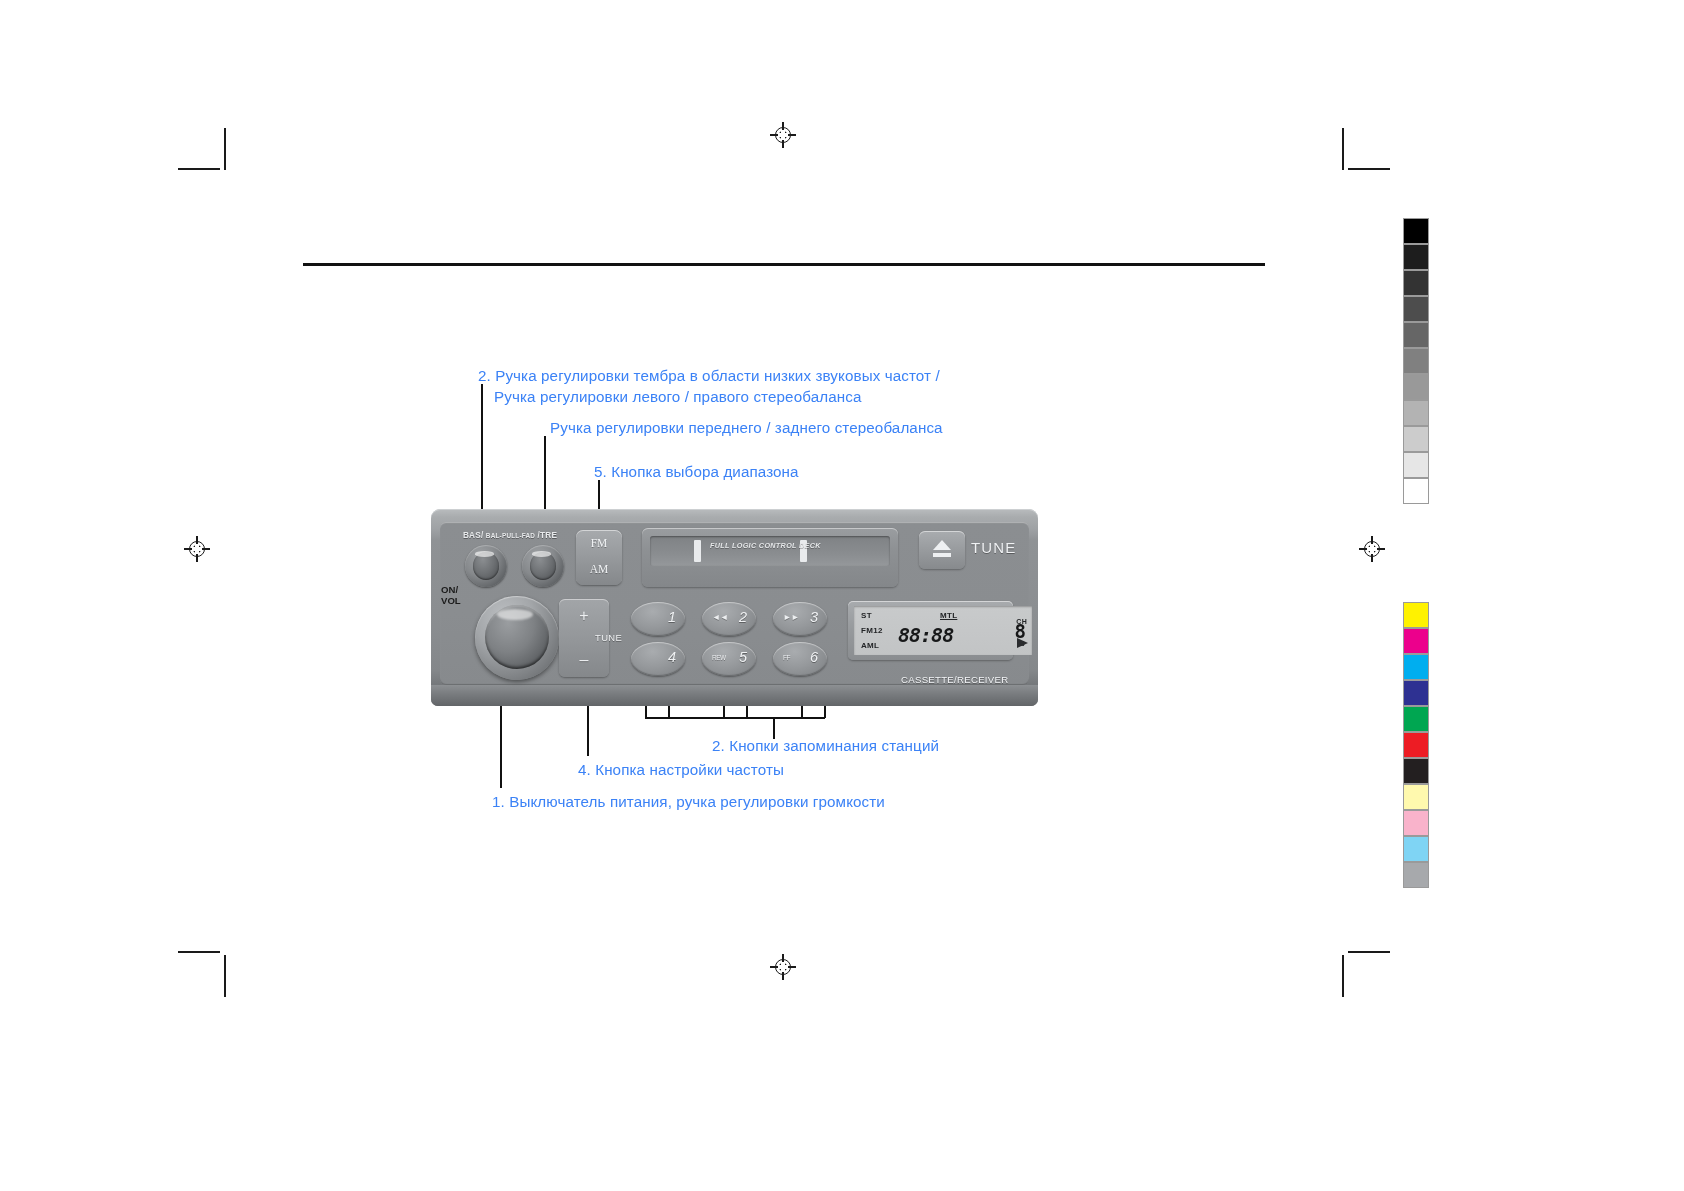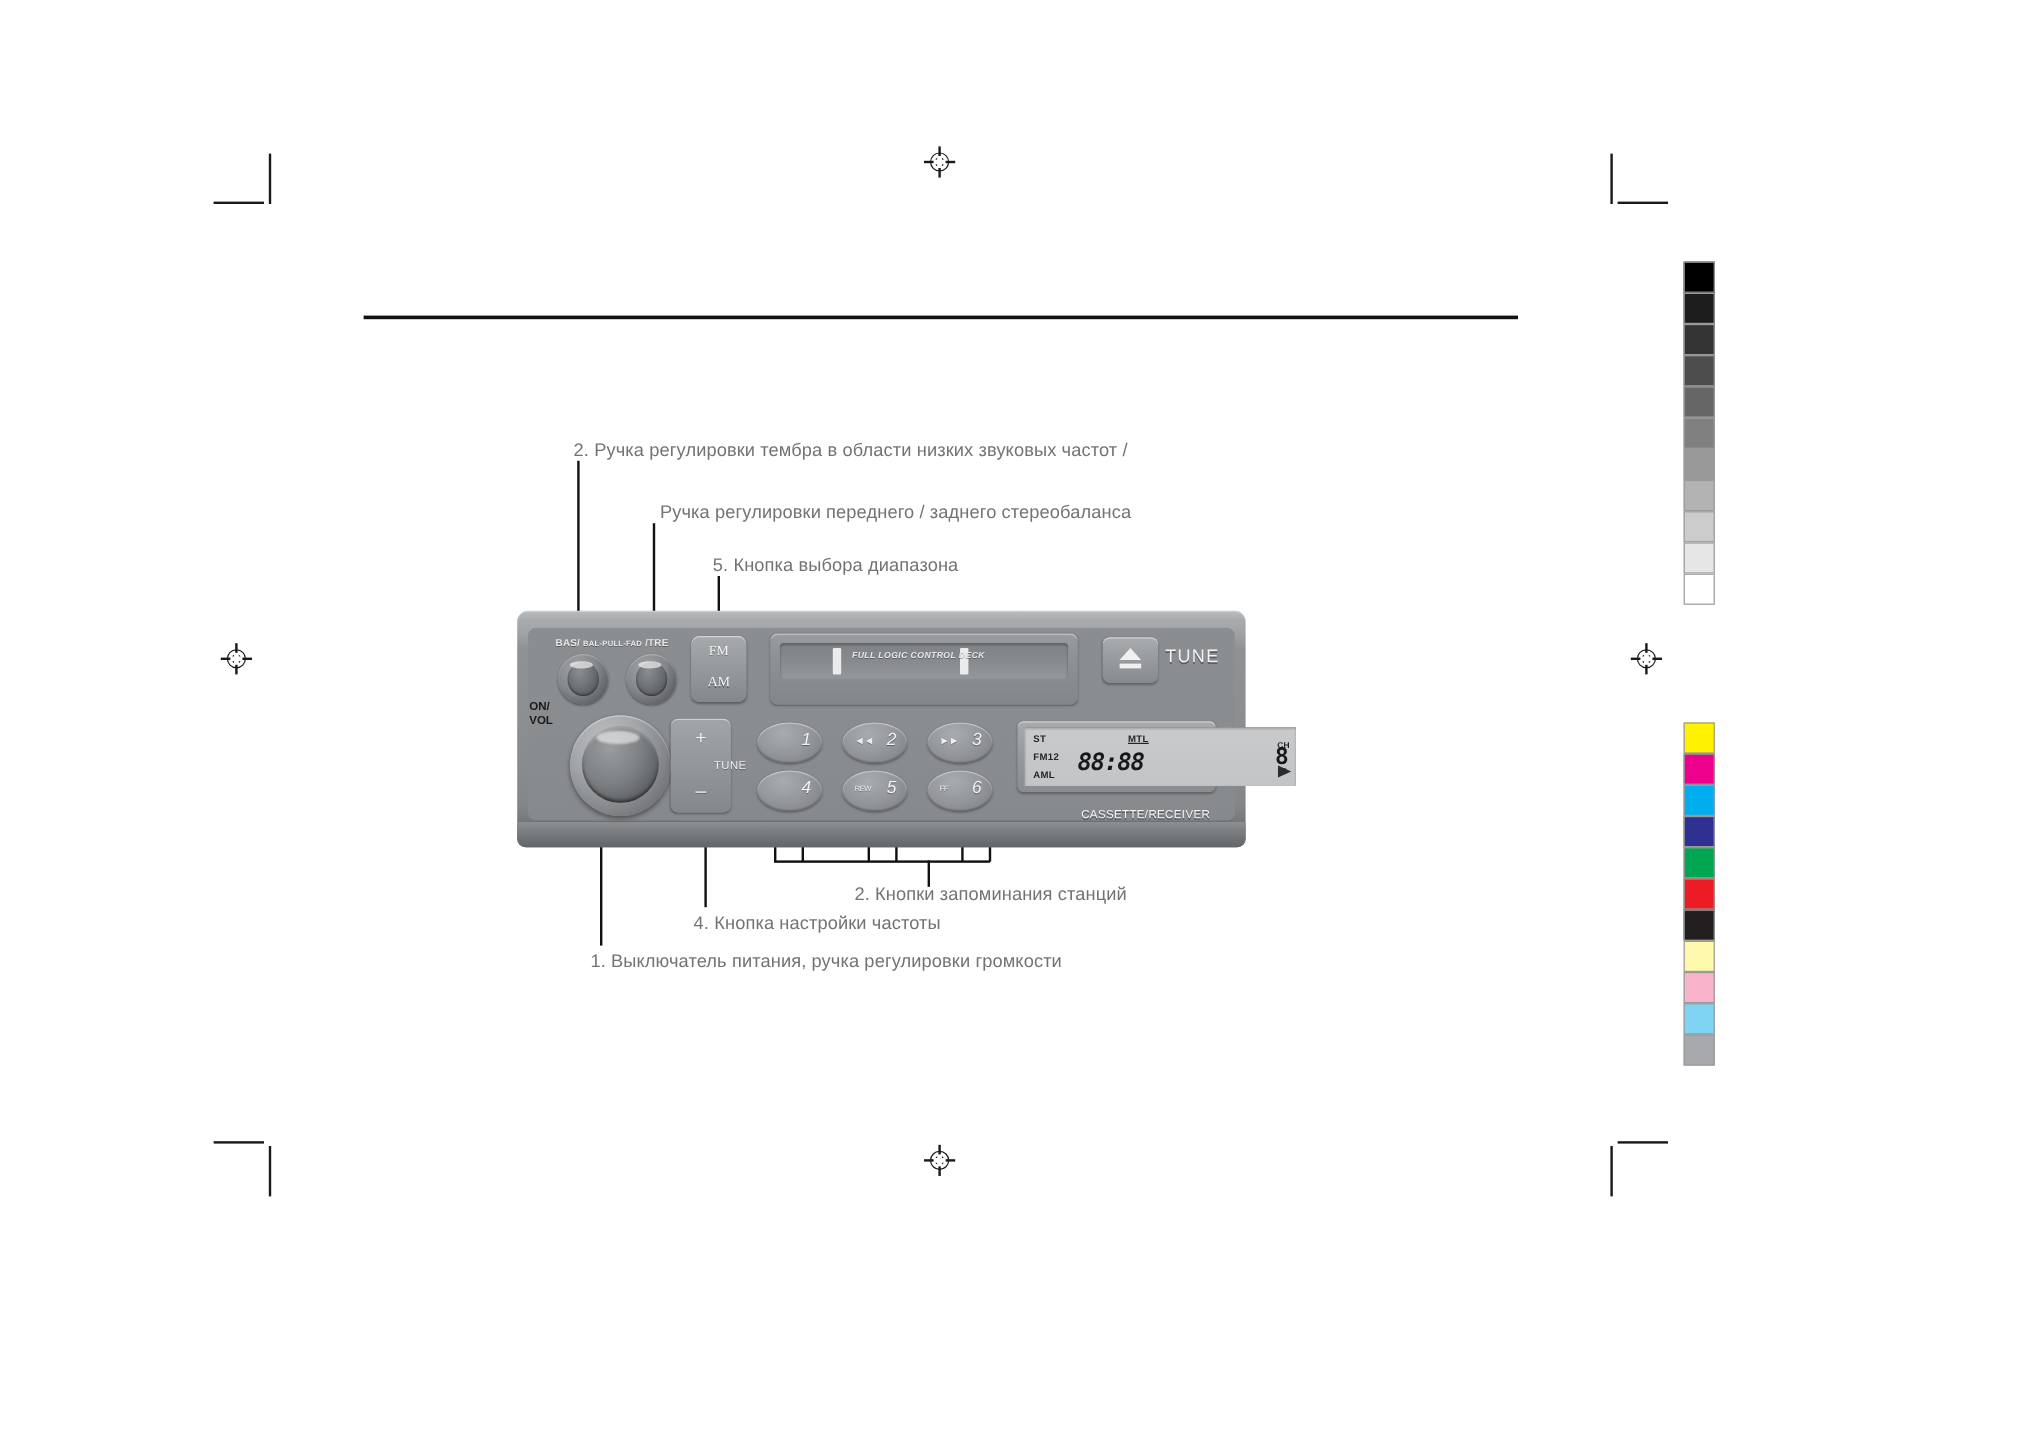--- a/index.html
+++ b/index.html
@@ -95,21 +95,21 @@
     width: 962px;
     height: 3.2px;
     background: #111111;
   }
 
   
   .anno {
     position: absolute;
     font-size: 15.2px;
     line-height: 20.5px;
-    color: #737373;
+    color: #3b82f6;
     white-space: nowrap;
     letter-spacing: 0.1px;
   }
 
   
   .lead {
     position: absolute;
     background: #111111;
   }
   .lead-v { width: 1.5px; }
@@ -420,21 +420,20 @@
   }
   #lcd {
     position: absolute;
     left: 6px;
     top: 5px;
     width: 178px;
     height: 49px;
     background: linear-gradient(180deg, #c8cacb 0%, #c2c4c5 100%);
     box-shadow: inset 0 1px 2px rgba(0,0,0,0.28);
     overflow: hidden;
-    padding-left: 48px;
   }
   .lcd-txt {
     position: absolute;
     color: #232527;
     font-size: 8px;
     font-weight: bold;
     letter-spacing: 0.3px;
     white-space: nowrap;
   }
   #lcd-digits {
@@ -552,20 +551,21 @@
       <div class="swatch" style="background: rgb(255, 249, 174);"></div>
       <div class="swatch" style="background: rgb(249, 179, 203);"></div>
       <div class="swatch" style="background: rgb(127, 212, 244);"></div>
       <div class="swatch" style="background: rgb(167, 169, 172);"></div>
     </div>
 
   <div id="header-rule"></div>
 
   <div class="anno" style="left:478px; top:366px;">
     <div>2. Ручка регулировки тембра в области низких звуковых частот /</div>
+    <div style="padding-left:16px;">Ручка регулировки левого / правого стереобаланса</div>
   </div>
 
   <div class="anno" style="left:534px; top:418px;">
     <div style="padding-left:16px;">Ручка регулировки переднего / заднего стереобаланса</div>
   </div>
 
   <div class="anno" style="left:594px; top:462px;">
     <div>5. Кнопка выбора диапазона</div>
   </div>
 

